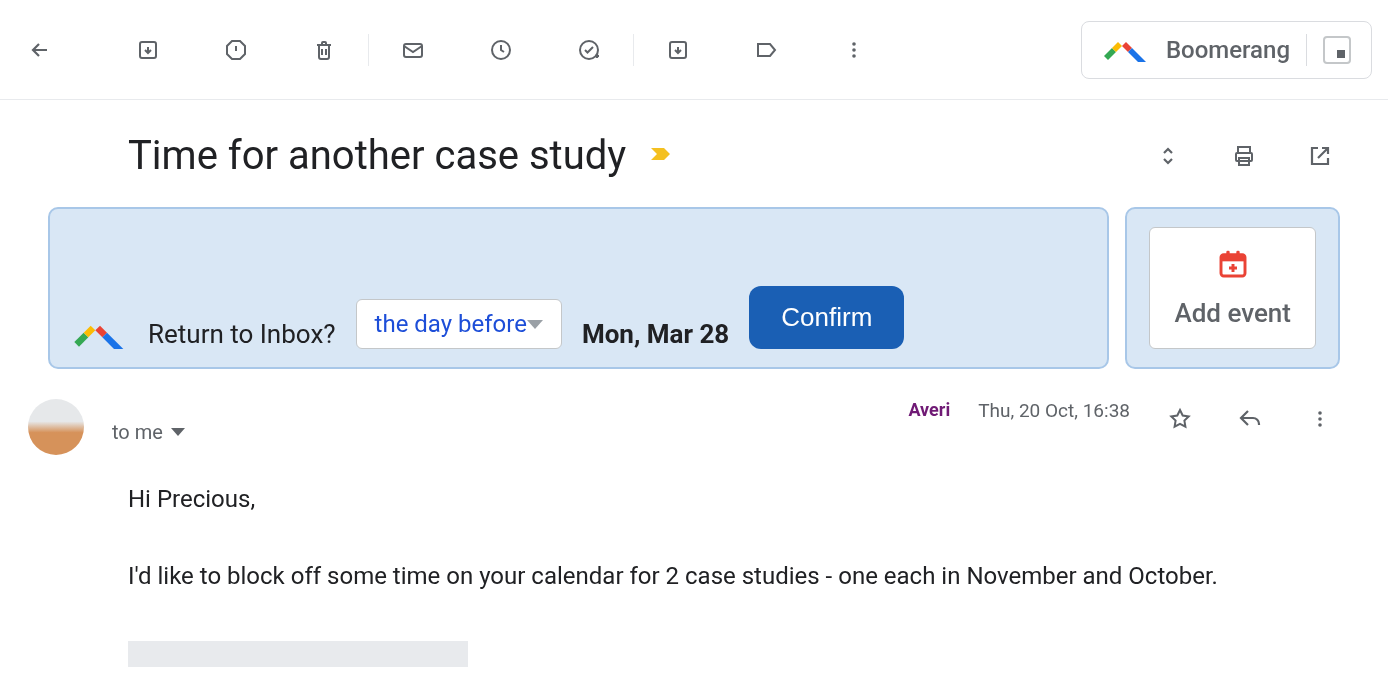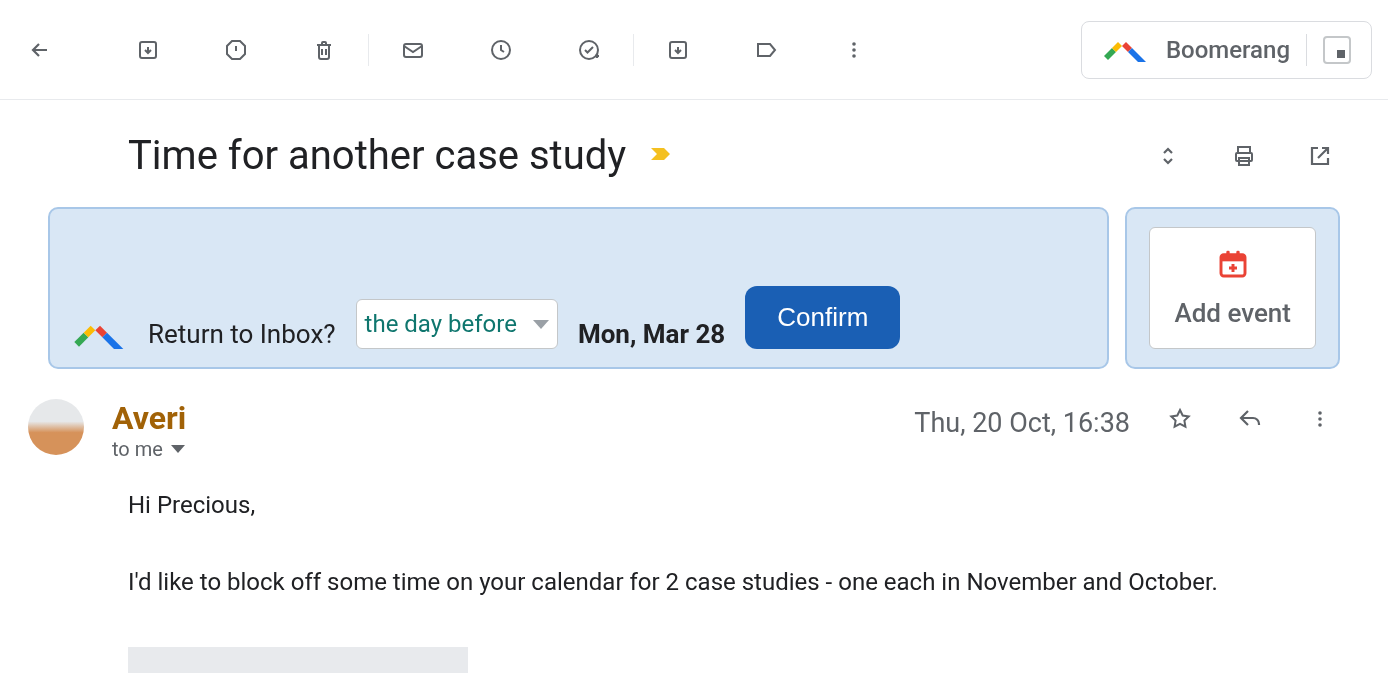--- a/index.html
+++ b/index.html
@@ -91,27 +91,27 @@
   }
   .banner-main { flex: 1; }
   .banner-text {
     font-size: 26px;
     color: #202124;
   }
   .dropdown {
     background: #fff;
     border: 1.5px solid #c4c7c9;
     border-radius: 6px;
-    padding: 10px 8px;
+    padding: 10px 18px;
     font-size: 24px;
     display: flex;
     align-items: center;
-    gap: 16px;
-    cursor: pointer;
-    color: #0f766e;
+    gap: 0;
+    cursor: pointer;
+    color: #1d4ed8;
   }
   .dropdown-caret {
     width: 0; height: 0;
     border-left: 8px solid transparent;
     border-right: 8px solid transparent;
     border-top: 9px solid #9aa0a6;
   }
   .banner-date {
     font-size: 26px;
     font-weight: 700;
@@ -151,44 +151,45 @@
     width: 56px;
     height: 56px;
     border-radius: 50%;
     background: linear-gradient(#e6e8ea 40%, #d6925a 60%);
     overflow: hidden;
     flex-shrink: 0;
     margin-left: -20px;
   }
   .sender-block { flex: 1; }
   .sender-name {
-    font-size: 32px;
+    font-size: 18px;
     font-weight: 700;
-    color: #a16207;
+    color: #701a75;
+    text-align: right;
   }
   .to-line {
     font-size: 20px;
     color: #5f6368;
     display: flex;
     align-items: center;
     gap: 8px;
     cursor: pointer;
   }
   .to-caret {
     width: 0; height: 0;
     border-left: 7px solid transparent;
     border-right: 7px solid transparent;
     border-top: 8px solid #5f6368;
   }
   .message-meta {
     display: flex;
-    align-items: flex-end;
+    align-items: flex-start;
     gap: 30px;
     color: #5f6368;
-    font-size: 27px;
+    font-size: 19px;
   }
   .message-meta .toolbar-icon { width: 40px; height: 40px; }
   .message-body {
     padding-left: 80px;
     font-size: 24px;
     line-height: 1.7;
     color: #202124;
   }
   .message-body p { margin-bottom: 36px; }
   .redacted {

